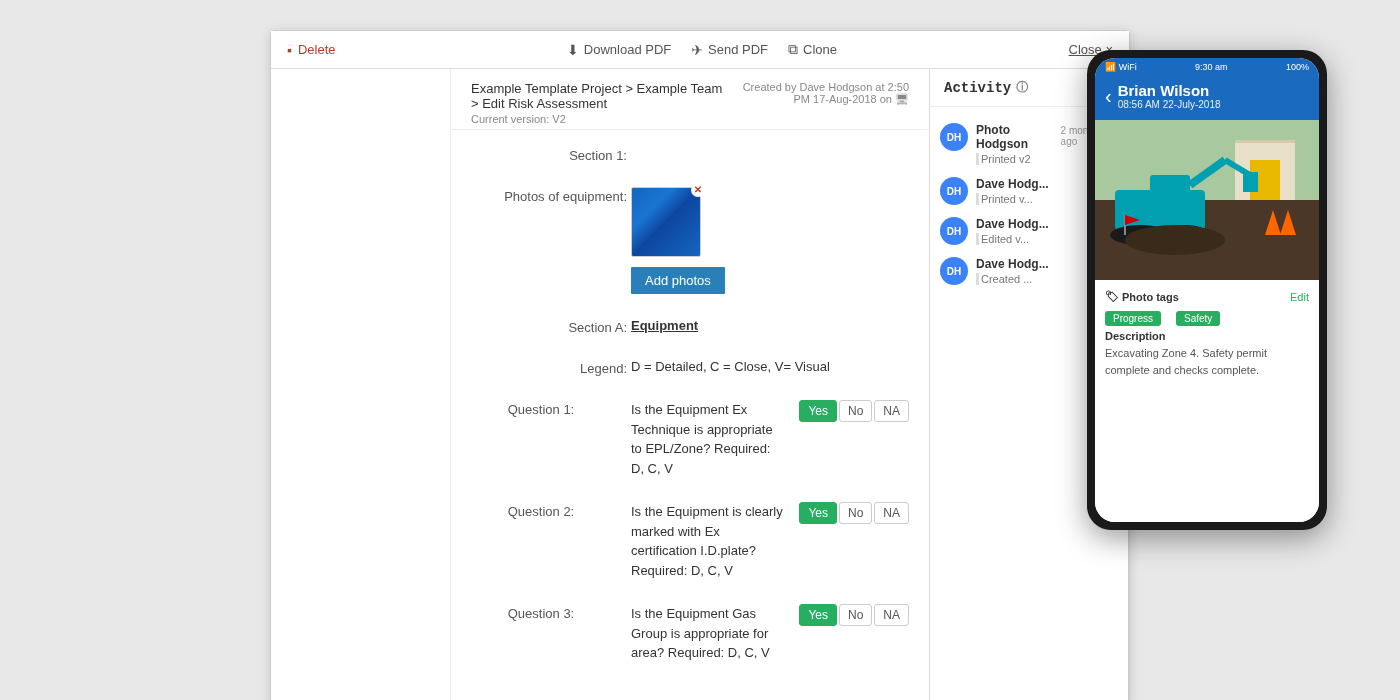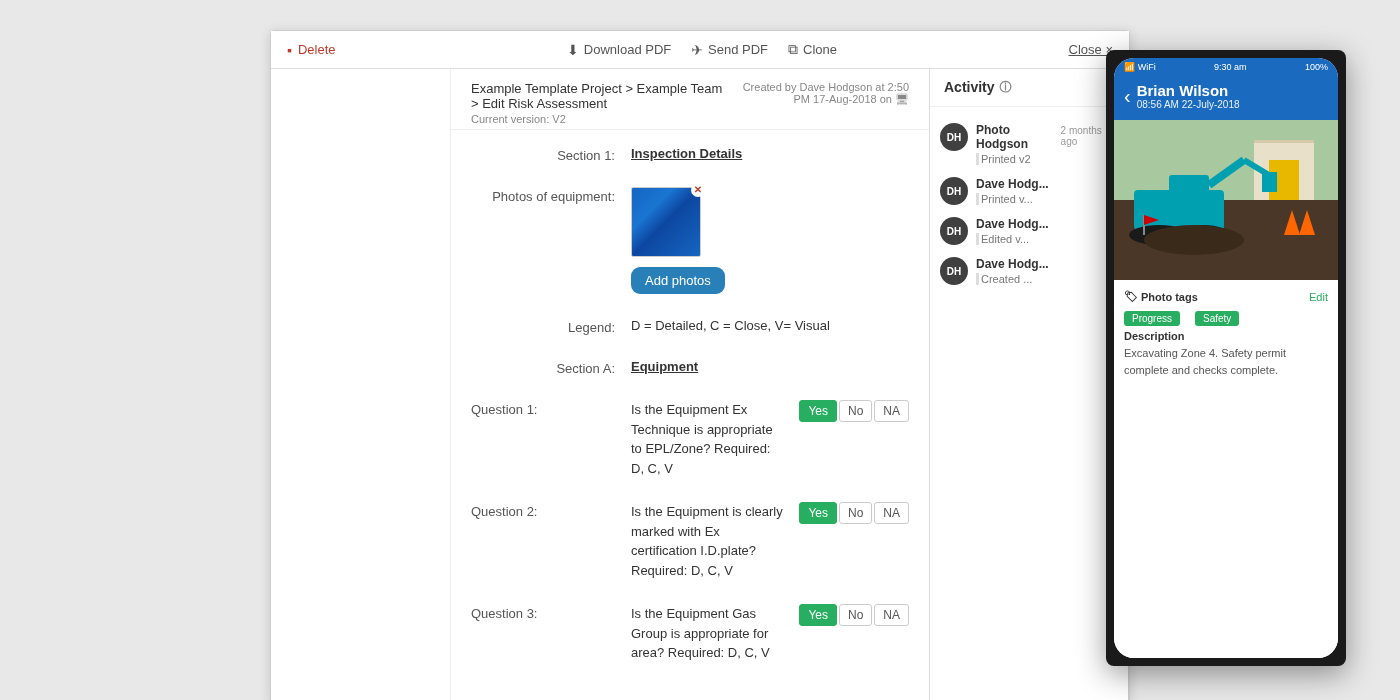--- a/index.html
+++ b/index.html
@@ -135,21 +135,21 @@
       margin-bottom: 24px;
     }
 
     .form-label {
       width: 160px;
       min-width: 160px;
       font-size: 13px;
       color: #555;
       padding-top: 2px;
       text-align: right;
-      padding-right: 16px;
+      padding-right: 4px;
     }
 
     .form-value {
       flex: 1;
       font-size: 13px;
       color: #333;
     }
 
     .section-title {
       text-decoration: underline;
@@ -197,21 +197,21 @@
       justify-content: center;
       font-size: 10px;
       line-height: 1;
     }
 
     .add-photos-btn {
       background: #2980b9;
       color: #fff;
       border: none;
       padding: 6px 14px;
-      border-radius: 9px;
+      border-radius: 1px;
       cursor: pointer;
       font-size: 13px;
       display: block;
     }
 
     .legend-text {
       font-size: 13px;
       color: #333;
     }
 
@@ -220,21 +220,21 @@
       display: flex;
       align-items: flex-start;
       margin-bottom: 24px;
     }
 
     .question-label {
       width: 160px;
       min-width: 160px;
       font-size: 13px;
       color: #555;
-      text-align: left;
+      text-align: center;
       padding-right: 20px;
       padding-top: 2px;
     }
 
     .question-content {
       flex: 1;
       display: flex;
       align-items: flex-start;
       gap: 16px;
     }
@@ -279,42 +279,43 @@
       flex-direction: column;
     }
 
     .activity-header {
       padding: 10px 14px;
       border-bottom: 1px solid #eee;
       font-size: 14px;
       font-weight: 600;
       color: #333;
       display: flex;
-      align-items: flex-start;
+      align-items: flex-end;
       gap: 5px;
+      font-family: Liberation Mono, monospace;
     }
 
     .activity-items {
       flex: 1;
       overflow: hidden;
       padding: 10px 0;
     }
 
     .activity-item {
       display: flex;
       gap: 8px;
       padding: 6px 10px;
       align-items: flex-start;
     }
 
     .avatar-circle {
       width: 28px;
       height: 28px;
       border-radius: 50%;
-      background: #404040;
+      background: #3b82f6;
       color: #fff;
       display: flex;
       align-items: center;
       justify-content: center;
       font-size: 10px;
       font-weight: bold;
       flex-shrink: 0;
     }
 
     .activity-info {
@@ -342,26 +343,26 @@
       font-size: 11px;
       color: #777;
       border-left: 3px solid #ddd;
       padding-left: 2px;
       margin-top: 2px;
     }
 
     
     .phone-overlay {
       position: absolute;
-      right: 54px;
+      right: 73px;
       top: 20px;
       width: 240px;
-      height: 616px;
+      height: 480px;
       background: #1a1a1a;
-      border-radius: 8px;
+      border-radius: 24px;
       padding: 8px;
       box-shadow: 0 8px 30px rgba(0,0,0,0.4);
       z-index: 10;
     }
 
     .phone-screen {
       background: #fff;
       border-radius: 20px;
       height: 100%;
       overflow: hidden;
@@ -514,49 +515,46 @@
                 <div class="version-text">Current version: V2</div>
               </div>
               <div class="created-info">Created by Dave Hodgson at 2:50 PM 17-Aug-2018 on 🖥</div>
             </div>
           </div>
 
           <div class="form-body">
 
             <div class="form-row">
               <div class="form-label">Section 1:</div>
-              <div class="form-value">
-                <span class="section-title">Inspection Details</span>
-              </div>
             </div>
 
             <div class="form-row">
               <div class="form-label">Photos of equipment:</div>
               <div class="form-value">
                 <div class="photo-container">
                   <div class="photo-box">
                     <div class="photo-box-inner"></div>
                   </div>
                   <div class="photo-delete-x">✕</div>
                 </div>
                 <br>
                 <button class="add-photos-btn">Add photos</button>
               </div>
             </div>
 
             <div class="form-row">
-              <div class="form-label">Legend:</div>
-              <div class="form-value legend-text">D = Detailed, C = Close, V= Visual</div>
-            </div>
-
-            <div class="form-row">
               <div class="form-label">Section A:</div>
               <div class="form-value">
                 <span class="section-title">Equipment</span>
               </div>
+            </div>
+
+            <div class="form-row">
+              <div class="form-label">Legend:</div>
+              <div class="form-value legend-text">D = Detailed, C = Close, V= Visual</div>
             </div>
 
             <div class="question-row">
               <div class="question-label">Question 1:</div>
               <div class="question-content">
                 <div class="question-text">Is the Equipment Ex Technique is appropriate to EPL/Zone? Required: D, C, V</div>
                 <div class="answer-buttons">
                   <button class="ans-btn yes">Yes</button>
                   <button class="ans-btn">No</button>
                   <button class="ans-btn">NA</button>

